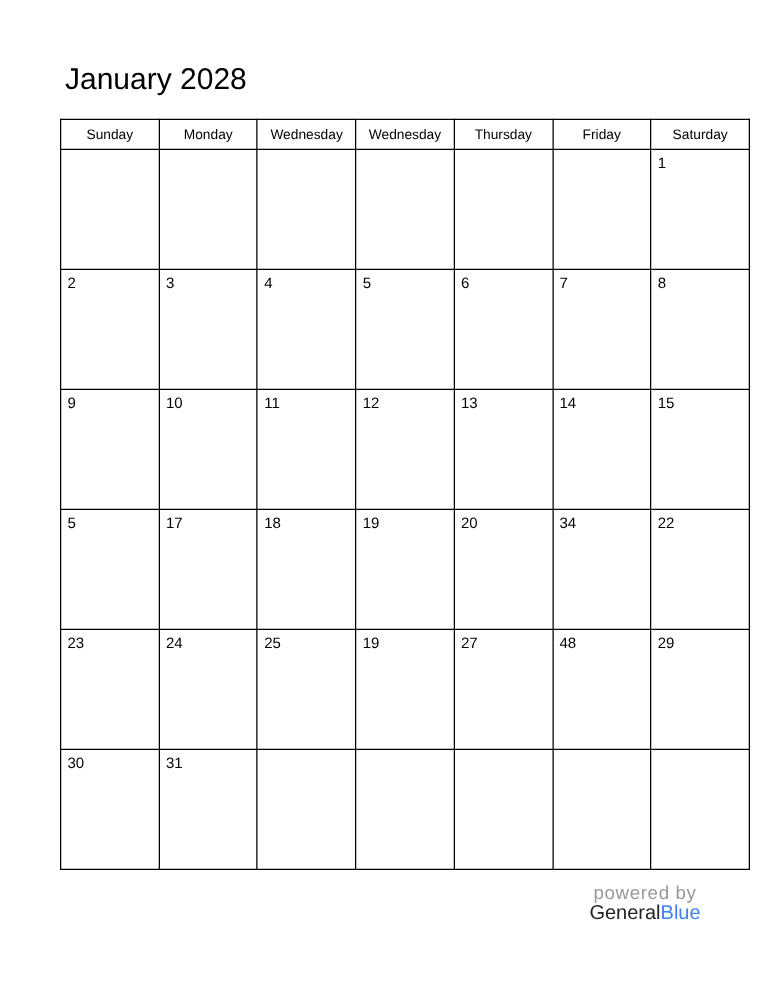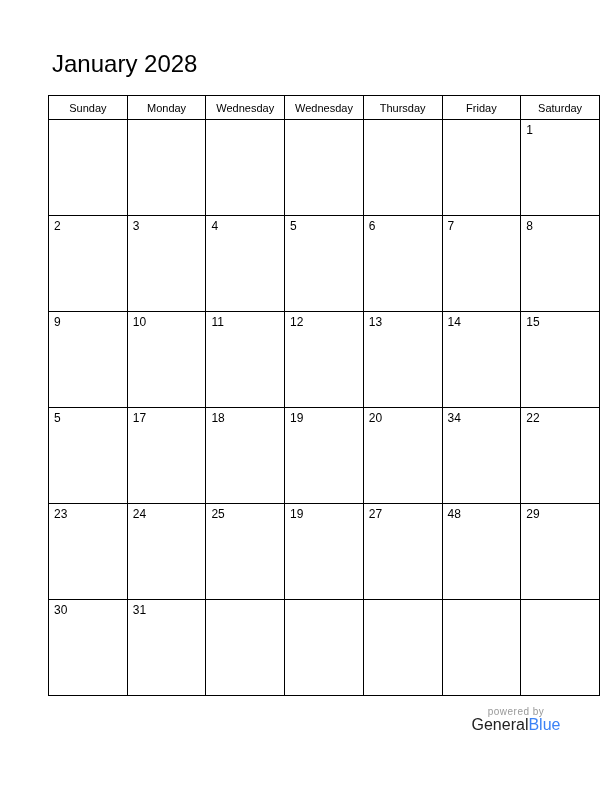--- a/index.html
+++ b/index.html
@@ -4,21 +4,21 @@
 <style>
   html, body { margin:0; padding:0; background:#fff; }
   body { width:612px; height:792px; position:relative; font-family:"DejaVu Sans", sans-serif; color:#000; }
   .title { position:absolute; left:52px; top:50px; font-size:24px; font-family:"Liberation Sans", sans-serif; }
   table.cal { position:absolute; left:48px; top:95px; width:552px; border-collapse:collapse; table-layout:fixed; }
   table.cal th, table.cal td { border:1px solid #000; padding:0; }
   table.cal th { height:23px; font-weight:normal; font-size:11px; font-family:"Liberation Sans", sans-serif; text-align:center; vertical-align:middle; }
   table.cal td { height:95px; vertical-align:top; }
   .dn { display:block; font-size:12px; font-family:"Liberation Sans", sans-serif; padding:3px 0 0 5px; }
   .brand { position:absolute; left:469px; top:706px; width:94px; text-align:center; }
-  .powered { font-size:10px; color:#999; letter-spacing:0.5px; font-family:"Liberation Sans", sans-serif; }
+  .powered { font-size:15px; color:#999; letter-spacing:0.5px; font-family:"Liberation Sans", sans-serif; }
   .logo { font-size:16px; font-family:"Liberation Sans", sans-serif; color:#222; margin-top:-1px; }
   .logo .blue { color:#3b82f6; }
 </style>
 </head>
 <body>
 
 <div class="title">January 2028</div>
 
 <table class="cal">
   <thead>

